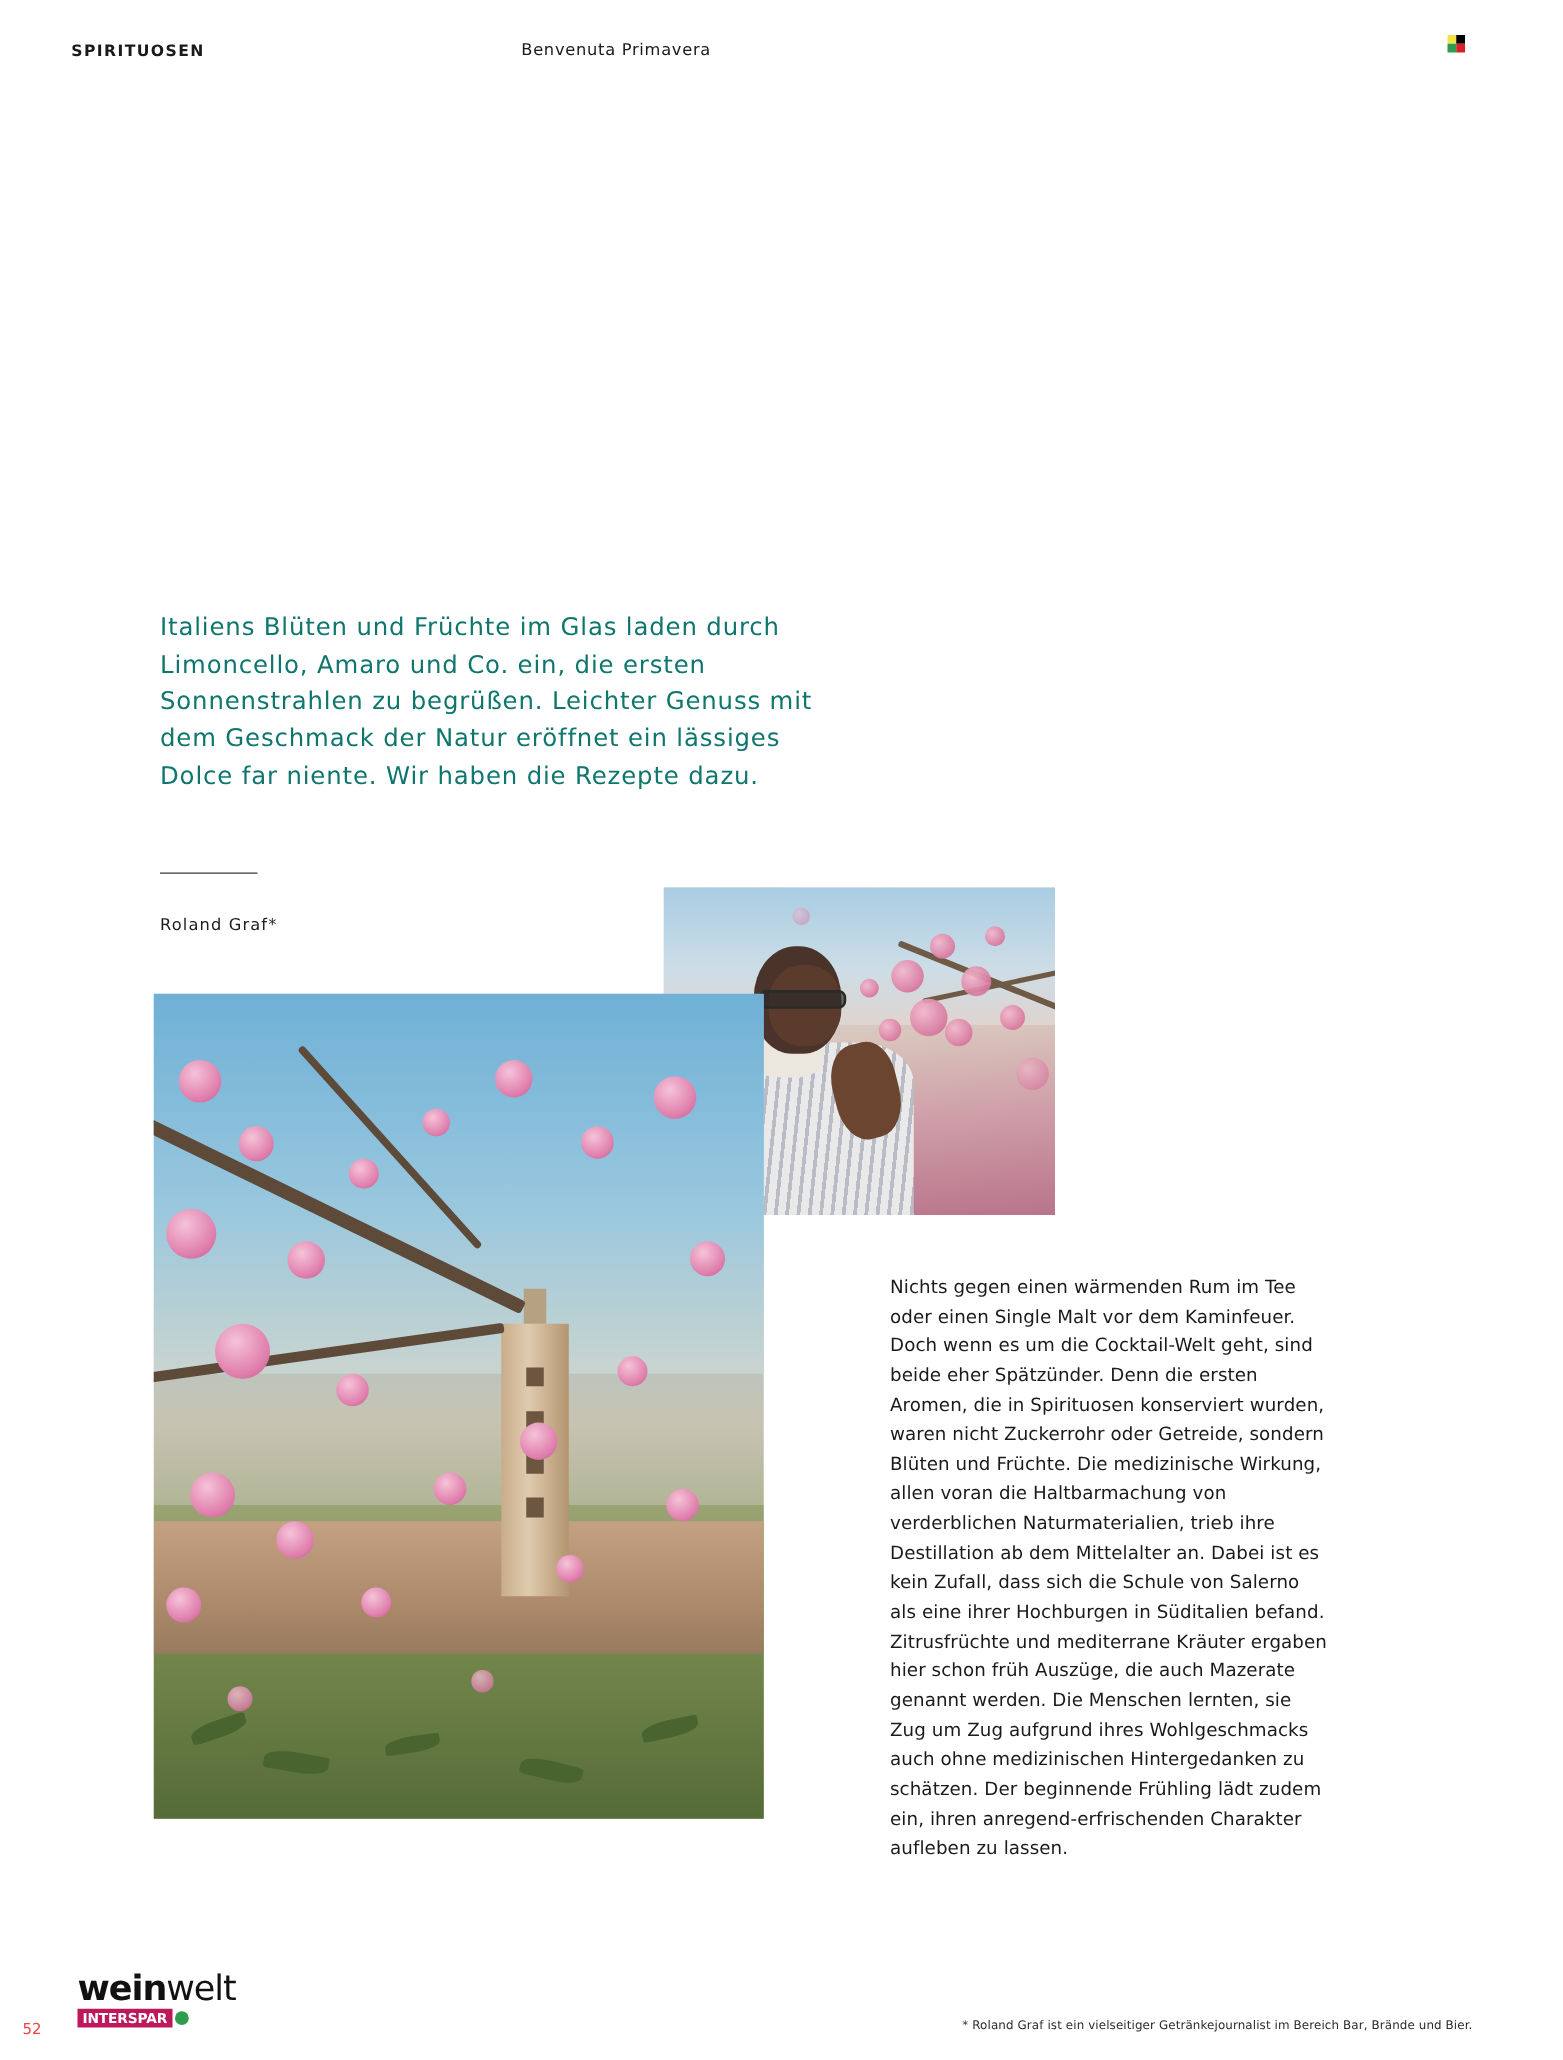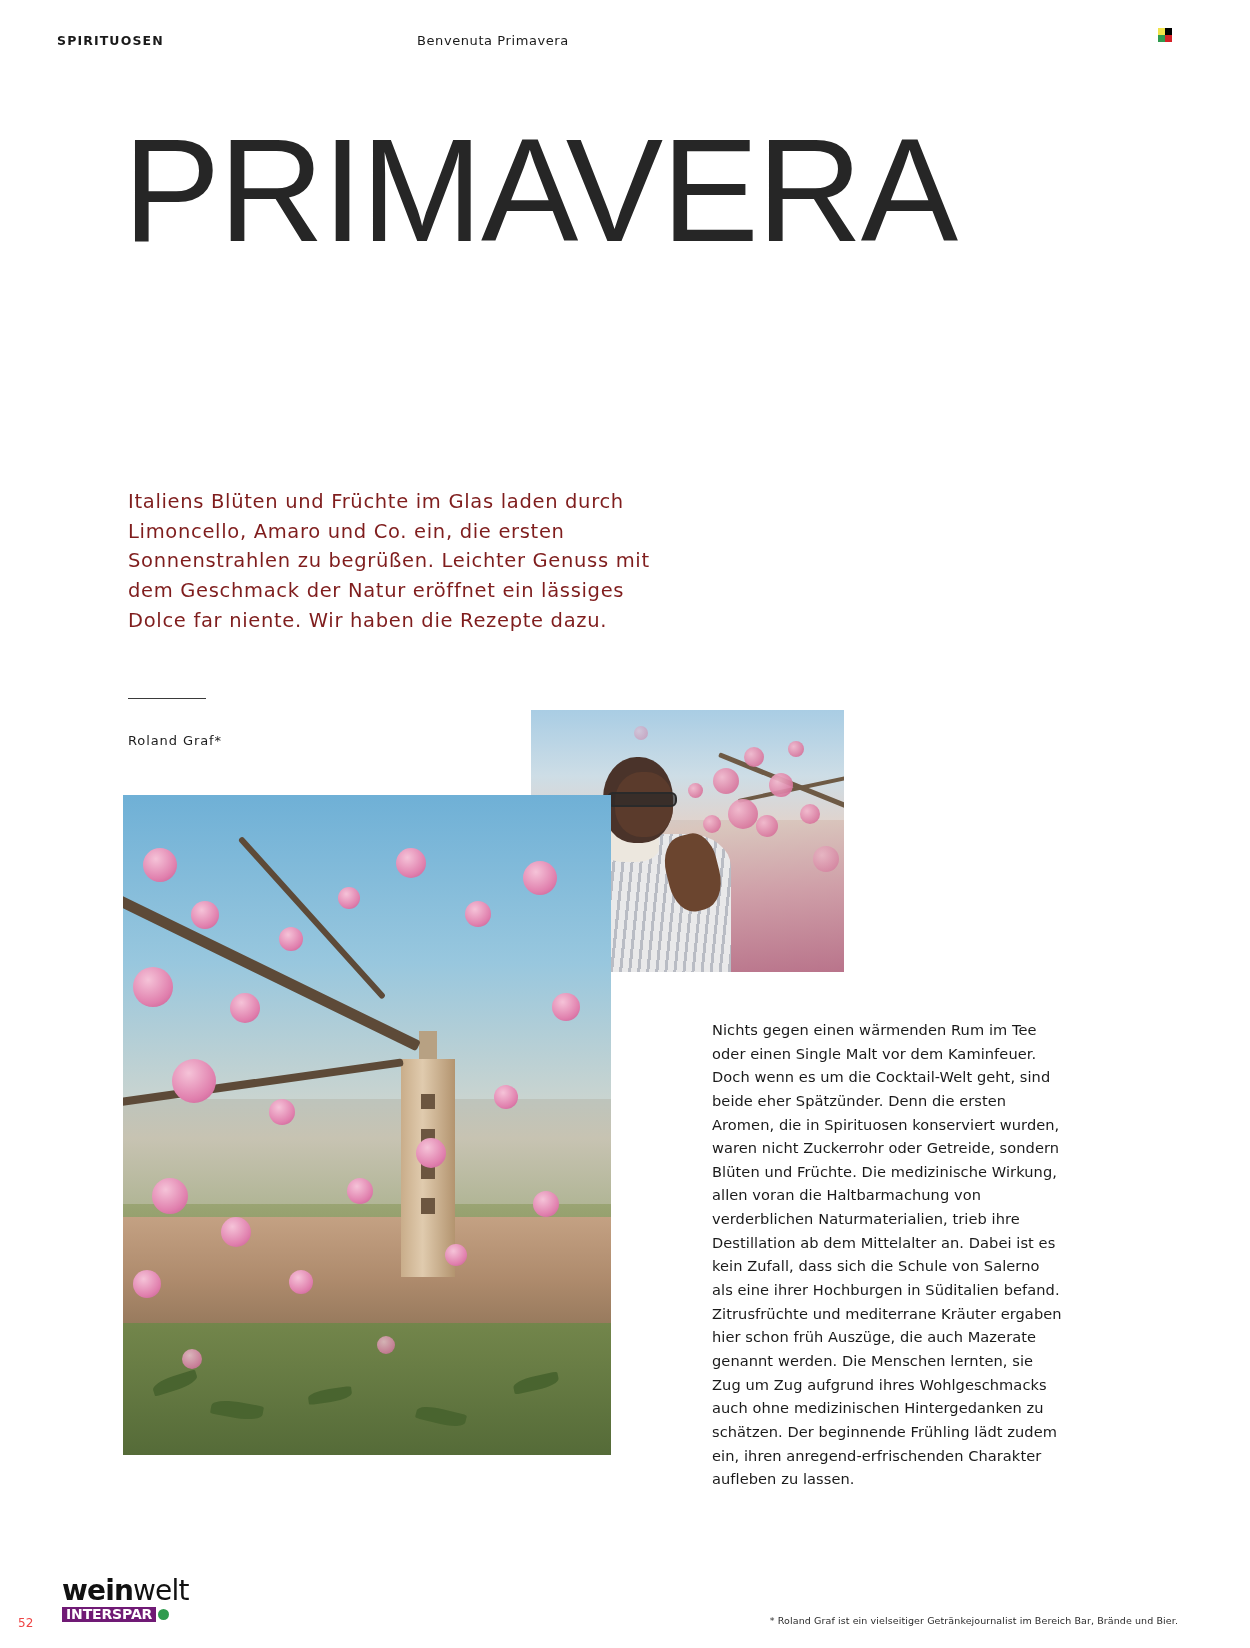--- a/index.html
+++ b/index.html
@@ -82,21 +82,21 @@
 
   
   .standfirst {
     position: absolute;
     left: 128px;
     top: 487px;
     width: 560px;
     font-size: 19.5px;
     line-height: 1.52;
     letter-spacing: 0.035em;
-    color: #7f1d1d;
+    color: #0f766e;
   }
 
   
   .byline-rule {
     position: absolute;
     left: 128px;
     top: 698px;
     width: 78px;
     height: 1px;
     background: #3a3a3a;
@@ -306,23 +306,23 @@
     line-height: 1;
   }
   .logo-word .light { font-weight: 400; }
   .logo-bar {
     margin-top: 2px;
     display: flex;
     align-items: center;
     height: 15px;
   }
   .logo-interspar {
-    background: #701a75;
+    background: #be185d;
     color: #fff;
-    font-size: 14px;
+    font-size: 11px;
     font-weight: 700;
     letter-spacing: -0.01em;
     padding: 1px 4px 1px 4px;
     line-height: 13px;
     text-align: center;
   }
   .logo-leaf {
     width: 11px;
     height: 11px;
     background: #2f9b4e;
@@ -346,21 +346,20 @@
   <div class="header-title">Benvenuta Primavera</div>
   <div class="header-mark">
     <div class="q q1"></div>
       <div class="q q2"></div>
       <div class="q q3"></div>
       <div class="q q4"></div>
   </div>
 </div>
 
 <div class="headline">
-  <div class="headline-line l2">PRIMAVERA</div>
 </div>
 
 <div class="standfirst">Italiens Blüten und Früchte im Glas laden durch Limoncello, Amaro und Co. ein, die ersten Sonnenstrahlen zu begrüßen. Leichter Genuss mit dem Geschmack der Natur eröffnet ein lässiges Dolce far niente. Wir haben die Rezepte dazu.</div>
 
 <div class="byline-rule"></div>
 <div class="byline">Roland Graf*</div>
 
 <div class="photo photo-portrait">
   <div class="pp-sky"></div>
   <div class="pp-branch" style="left:60%;top:16%;width:46%;height:5px;transform:rotate(22deg);"></div>

